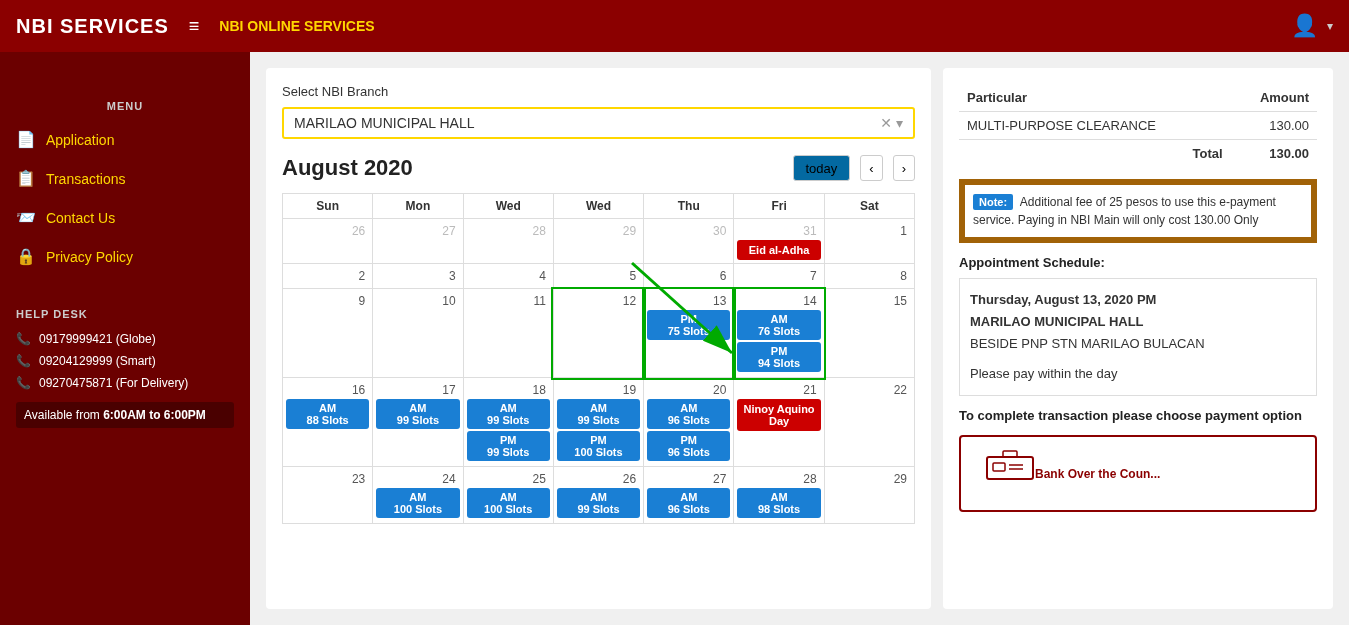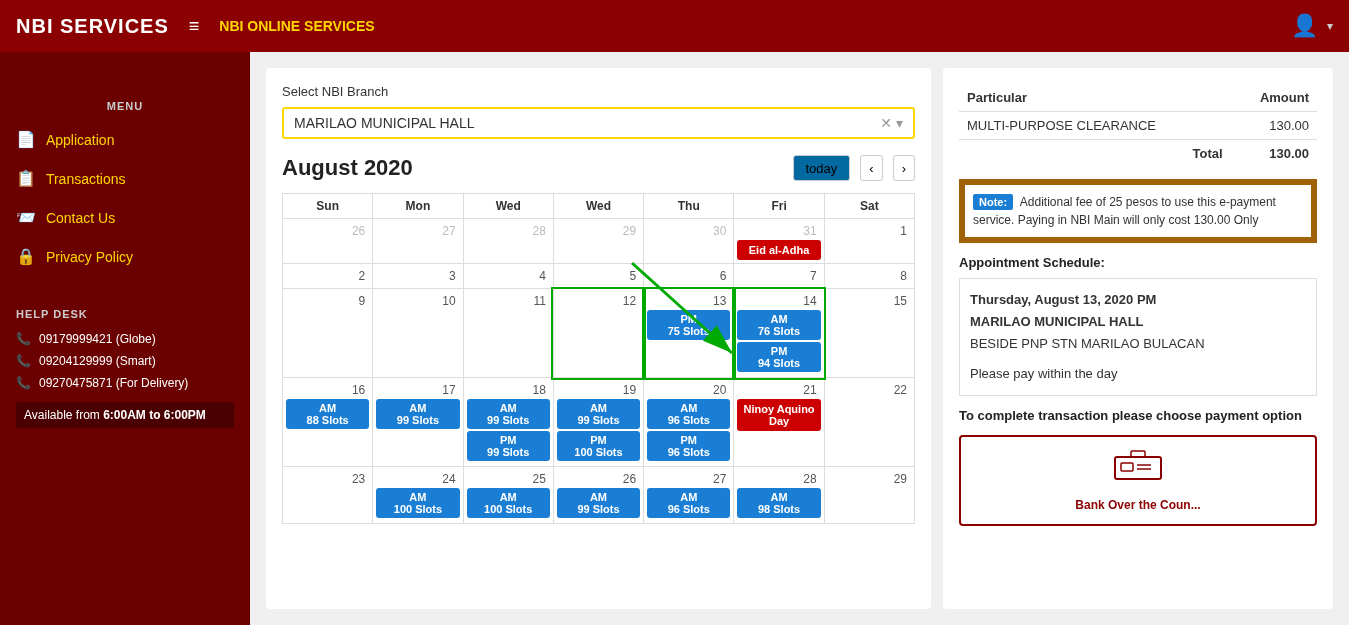--- a/index.html
+++ b/index.html
@@ -309,21 +309,20 @@
     .payment-options {
       display: flex;
       gap: 10px;
     }
     .payment-btn {
       flex: 1;
       border: 2px solid #8B0000;
       border-radius: 4px;
       padding: 12px 24px;
       display: flex;
-      flex-direction: column;
       align-items: center;
       cursor: pointer;
       background: white;
     }
     .payment-icon {
       font-size: 28px;
       color: #8B0000;
       margin-bottom: 6px;
     }
     .payment-label {

